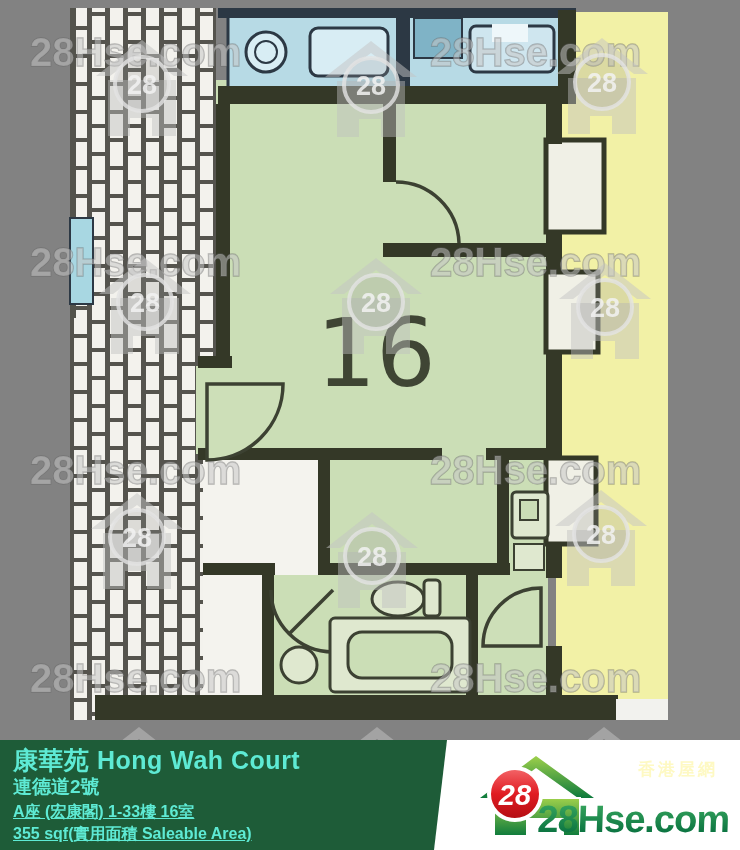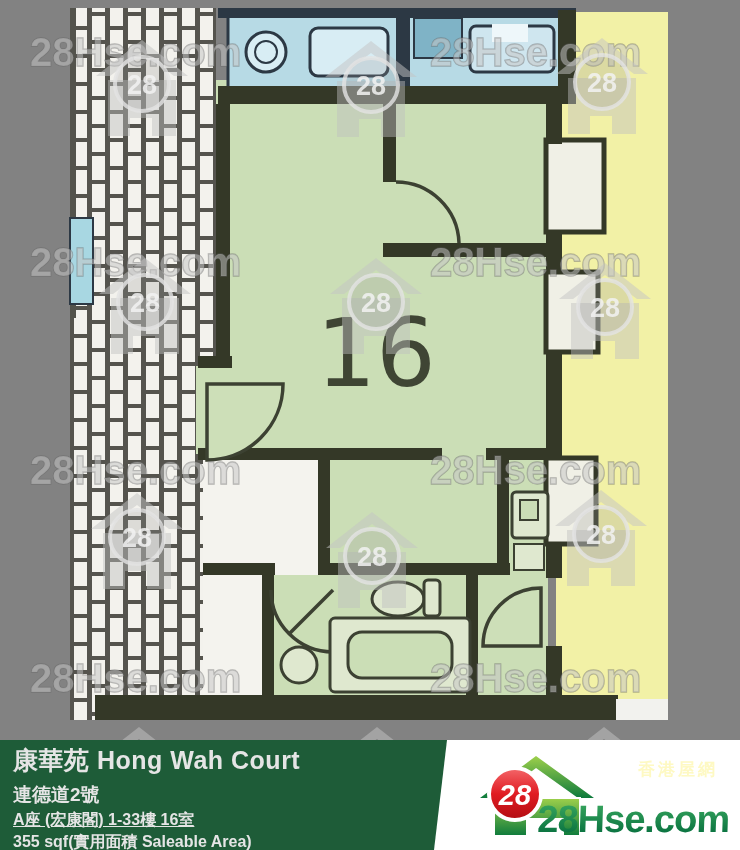--- a/index.html
+++ b/index.html
@@ -12,26 +12,26 @@
     font-family:"Liberation Sans",sans-serif;font-weight:bold;font-size:40px;
     fill:rgba(198,198,198,0.52);stroke:rgba(100,100,100,0.45);stroke-width:1.3px;
     paint-order:stroke;letter-spacing:0px;
   }
   .footer-white{
     position:absolute;left:0;top:740px;width:740px;height:110px;background:#ffffff;
   }
   .footer-green{
     position:absolute;left:0;top:740px;width:447px;height:110px;background:#1e5c38;
     clip-path:polygon(0 0,100% 0,calc(100% - 13px) 100%,0 100%);
-    color:#e5e5e5;box-sizing:border-box;padding:5px 0 0 13px;
+    color:#5eead4;box-sizing:border-box;padding:5px 0 0 13px;
   }
   .fg-line1{font-size:25px;font-weight:bold;line-height:30px;letter-spacing:0.5px;}
-  .fg-line2{font-size:19px;font-weight:bold;line-height:24px;margin-top:8px;}
+  .fg-line2{font-size:19px;font-weight:bold;line-height:24px;margin-top:0;}
   .fg-line3{font-size:16px;font-weight:bold;line-height:20px;margin-top:3px;text-decoration:underline;}
-  .fg-line4{font-size:16px;font-weight:bold;line-height:20px;margin-top:2px;}
+  .fg-line4{font-size:16px;font-weight:bold;line-height:20px;margin-top:2px;text-decoration:underline;}
   .site-logo{position:absolute;left:478px;top:748px;width:262px;height:100px;}
   .site-tagline{
     position:absolute;left:638px;top:758px;font-size:17px;color:#fef9c3;
     letter-spacing:3px;font-weight:bold;
   }
   .brand-text{font-family:"Liberation Sans",sans-serif;font-weight:bold;}
 </style>
 </head>
 <body>
 

